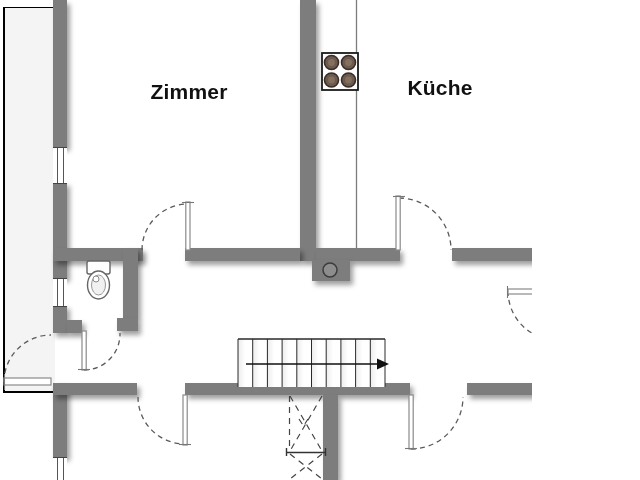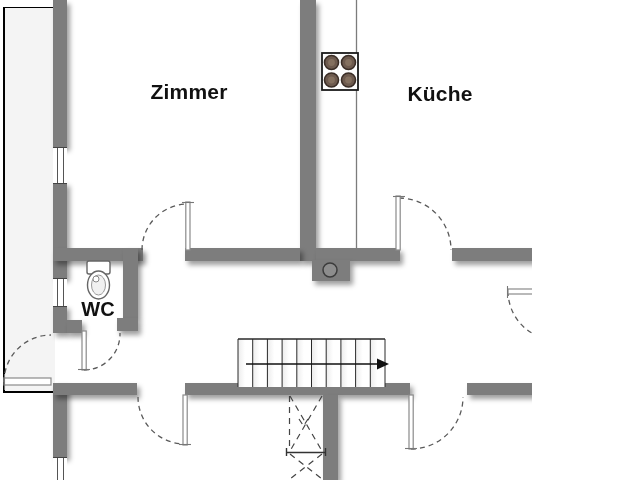--- a/index.html
+++ b/index.html
@@ -25,21 +25,21 @@
     border-top:1px solid #444;border-bottom:1px solid #444;}
   .window .pane{position:absolute;left:4px;top:0;bottom:0;width:5px;
     border-left:1.2px solid #555;border-right:1.2px solid #555;}
   
   #stair-upper{position:absolute;left:238px;top:339px;width:147px;height:48px;
     background:repeating-linear-gradient(90deg,#ececec 0px,#ffffff 7px,#ffffff 14.7px);}
   
   .room-label{position:absolute;color:var(--text,#111);font-weight:bold;
     text-align:center;letter-spacing:.2px;}
   #label-zimmer{left:109px;top:80px;width:160px;font-size:21px;}
-  #label-kueche{left:370px;top:82px;width:140px;font-size:21px;}
+  #label-kueche{left:370px;top:76px;width:140px;font-size:21px;}
   #label-wc{left:68px;top:298px;width:60px;font-size:20px;}
   
   #overlay{position:absolute;left:0;top:0;pointer-events:none;}
   .arc{fill:none;stroke:var(--line,#555);stroke-width:1.3;stroke-dasharray:5 4;}
   .leaf{fill:#fff;stroke:#8a8a8a;stroke-width:1.2;}
   .tick{stroke:#777;stroke-width:1.1;}
   .stairline{stroke:var(--stair-line,#2a2a2a);stroke-width:1;}
   .stairtop{stroke:var(--stair-line,#2a2a2a);stroke-width:1.6;}
   .dashx{fill:none;stroke:#444;stroke-width:1.2;stroke-dasharray:6 5;}
   .solidline{stroke:#333;stroke-width:1.4;}
@@ -97,21 +97,20 @@
   <div class="wall" style="left:53px;top:383px;width:84px;height:12px"></div>
   <div class="wall" style="left:185px;top:383px;width:225px;height:12px"></div>
   <div class="wall" style="left:467px;top:383px;width:91px;height:12px"></div>
 
   <div class="wall" style="left:323px;top:395px;width:15px;height:85px"></div>
 
   <div id="stair-upper"></div>
 
   <div class="room-label" id="label-zimmer">Zimmer</div>
   <div class="room-label" id="label-kueche">Küche</div>
-  <div class="room-label" id="label-wc">WC</div>
 
   <svg id="overlay" width="640" height="480" viewBox="0 0 640 480">
 
     <line class="counter" x1="356.5" y1="0" x2="356.5" y2="248"></line>
 
     <circle cx="330" cy="270" r="7" fill="#8d8d8d" stroke="#3c3c3c" stroke-width="1.5"></circle>
 
     <g>
       <rect x="322" y="53" width="36" height="37" fill="#fdfdfd" stroke="#1a1a1a" stroke-width="1.8"></rect>
       <circle cx="331.5" cy="62.5" r="7" fill="#6d5a4e" stroke="#3a2d26" stroke-width="1.6"></circle>

